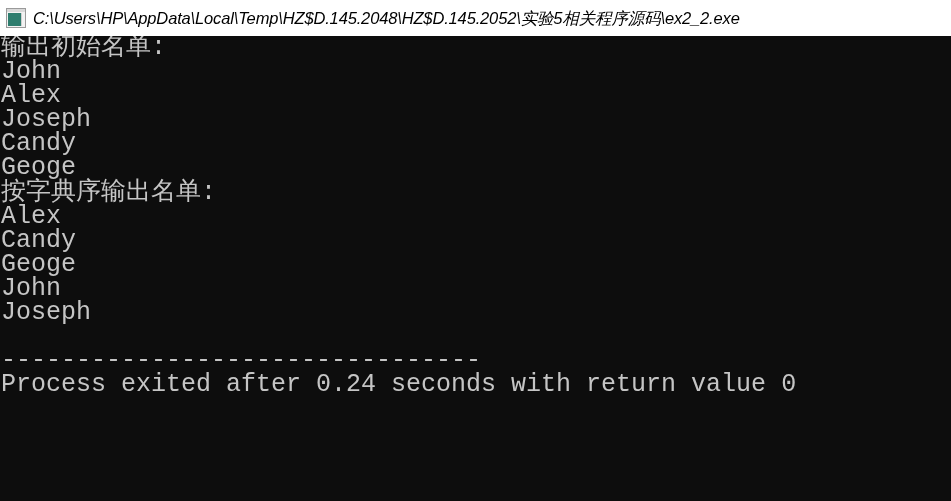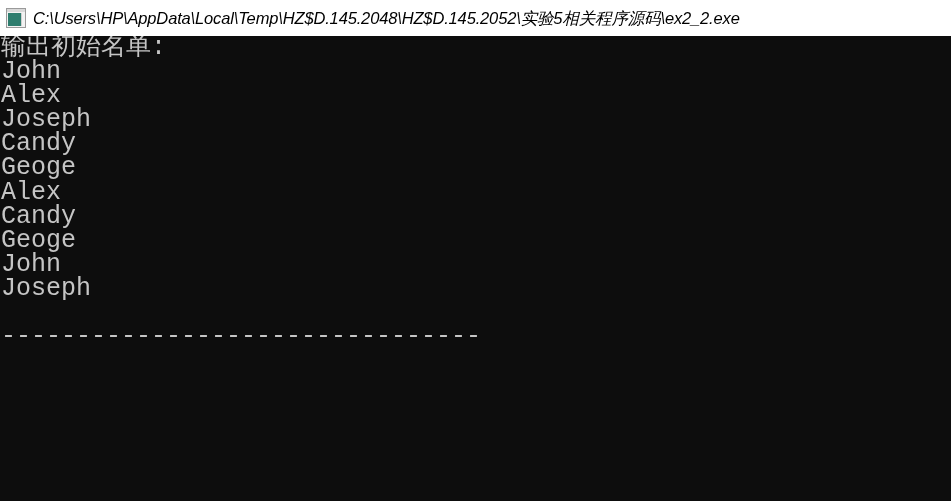--- a/index.html
+++ b/index.html
@@ -116,23 +116,25 @@
   </div>
 
   <div id="console">
     <div id="console-lines">
         <div class="cline">输出初始名单:</div>
         <div class="cline">John</div>
         <div class="cline">Alex</div>
         <div class="cline">Joseph</div>
         <div class="cline">Candy</div>
         <div class="cline">Geoge</div>
+        <div class="cline">按字典序输出名单:</div>
         <div class="cline">Alex</div>
         <div class="cline">Candy</div>
         <div class="cline">Geoge</div>
         <div class="cline">John</div>
         <div class="cline">Joseph</div>
         <div class="cline blank">&nbsp;</div>
         <div class="cline sep">--------------------------------</div>
+        <div class="cline">Process exited after 0.24 seconds with return value 0</div>
       </div>
   </div>
 
 </div>
 
 </body></html>

